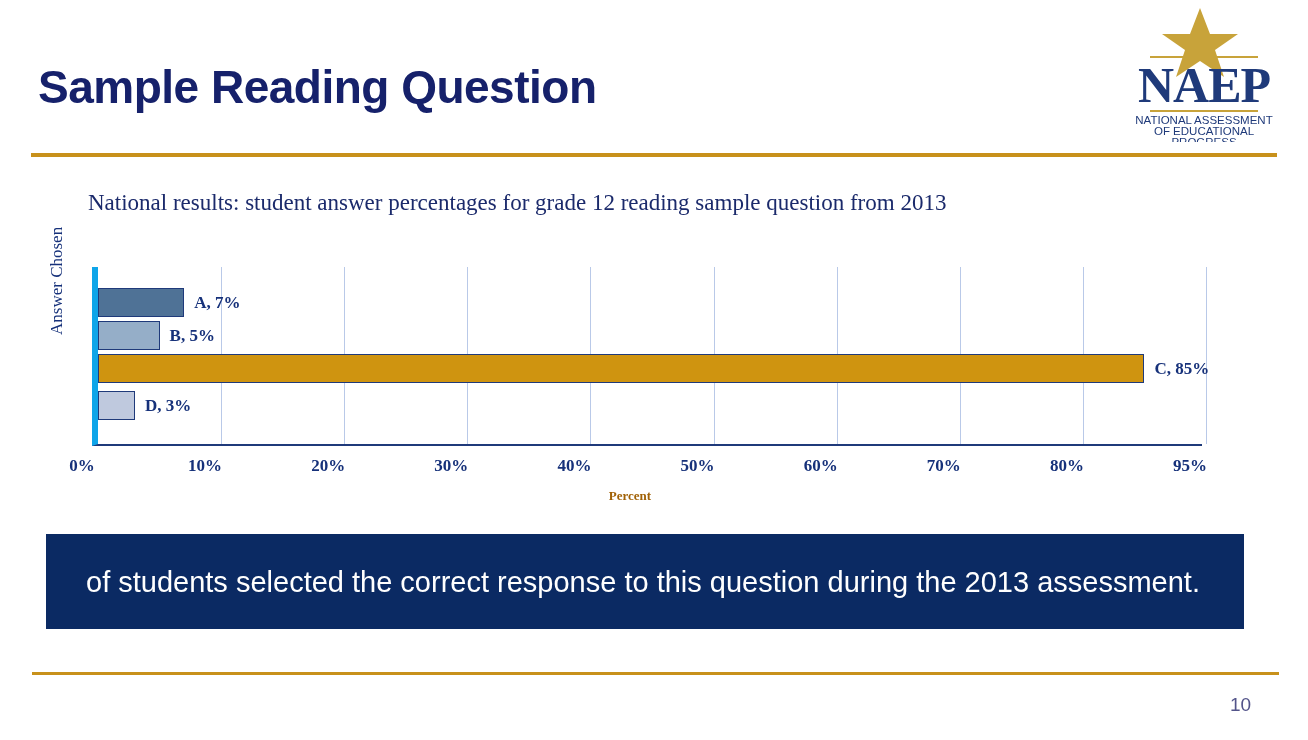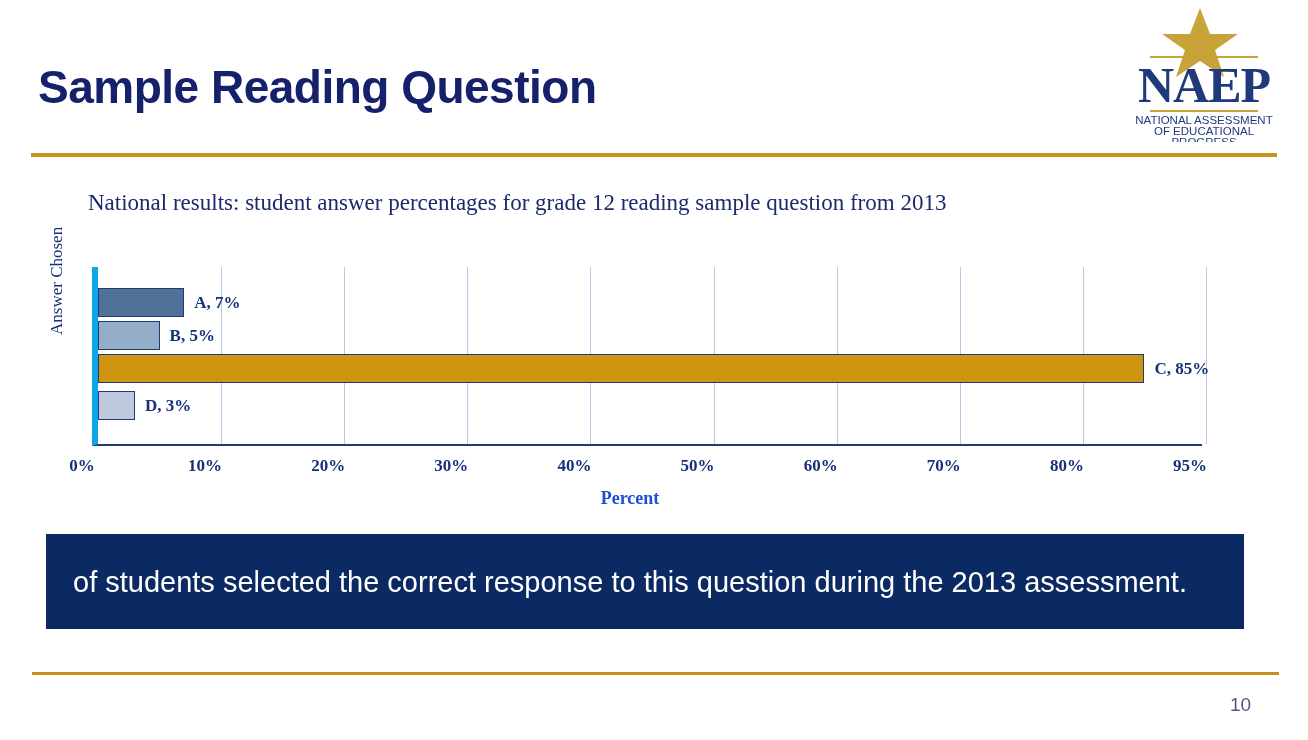--- a/index.html
+++ b/index.html
@@ -56,38 +56,38 @@
     font-family:"Liberation Serif",serif;font-size:17px;color:#16317a;
     white-space:nowrap;
   }
   .x-tick{
     position:absolute;top:196px;
     font-family:"Liberation Serif",serif;font-weight:bold;font-size:17px;
     color:#16317a;transform:translateX(-50%);white-space:nowrap;
   }
   .x-axis-title{
     position:absolute;top:228px;left:0;width:1260px;text-align:center;
-    font-family:"Liberation Serif",serif;font-weight:bold;font-size:18px;
-    color:#1d4ed8;
+    font-family:"Liberation Serif",serif;font-weight:bold;font-size:13px;
+    color:#a16207;
   }
 
   
   .callout{
     position:absolute;left:46px;top:534px;width:1198px;height:95px;
     background:#0b2a63;box-sizing:border-box;
     display:flex;align-items:center;
   }
   .callout-stat{
     font-family:"Liberation Sans",sans-serif;font-weight:bold;
     font-size:47px;color:#ffffff;margin-left:33px;letter-spacing:-1px;
     line-height:1;white-space:nowrap;
   }
   .callout-text{
     font-family:"Liberation Sans",sans-serif;
-    font-size:29px;line-height:36px;color:#ffffff;margin-left:27px;
+    font-size:29px;line-height:36px;color:#ffffff;margin-left:40px;
   }
 
   
   .footer-rule{
     position:absolute;left:32px;top:672px;width:1247px;height:3px;background:#c8911b;
   }
   .source{
     position:absolute;left:36px;top:684px;width:900px;
     font-family:"Liberation Serif",serif;font-size:15px;line-height:25px;color:#000000;
   }

